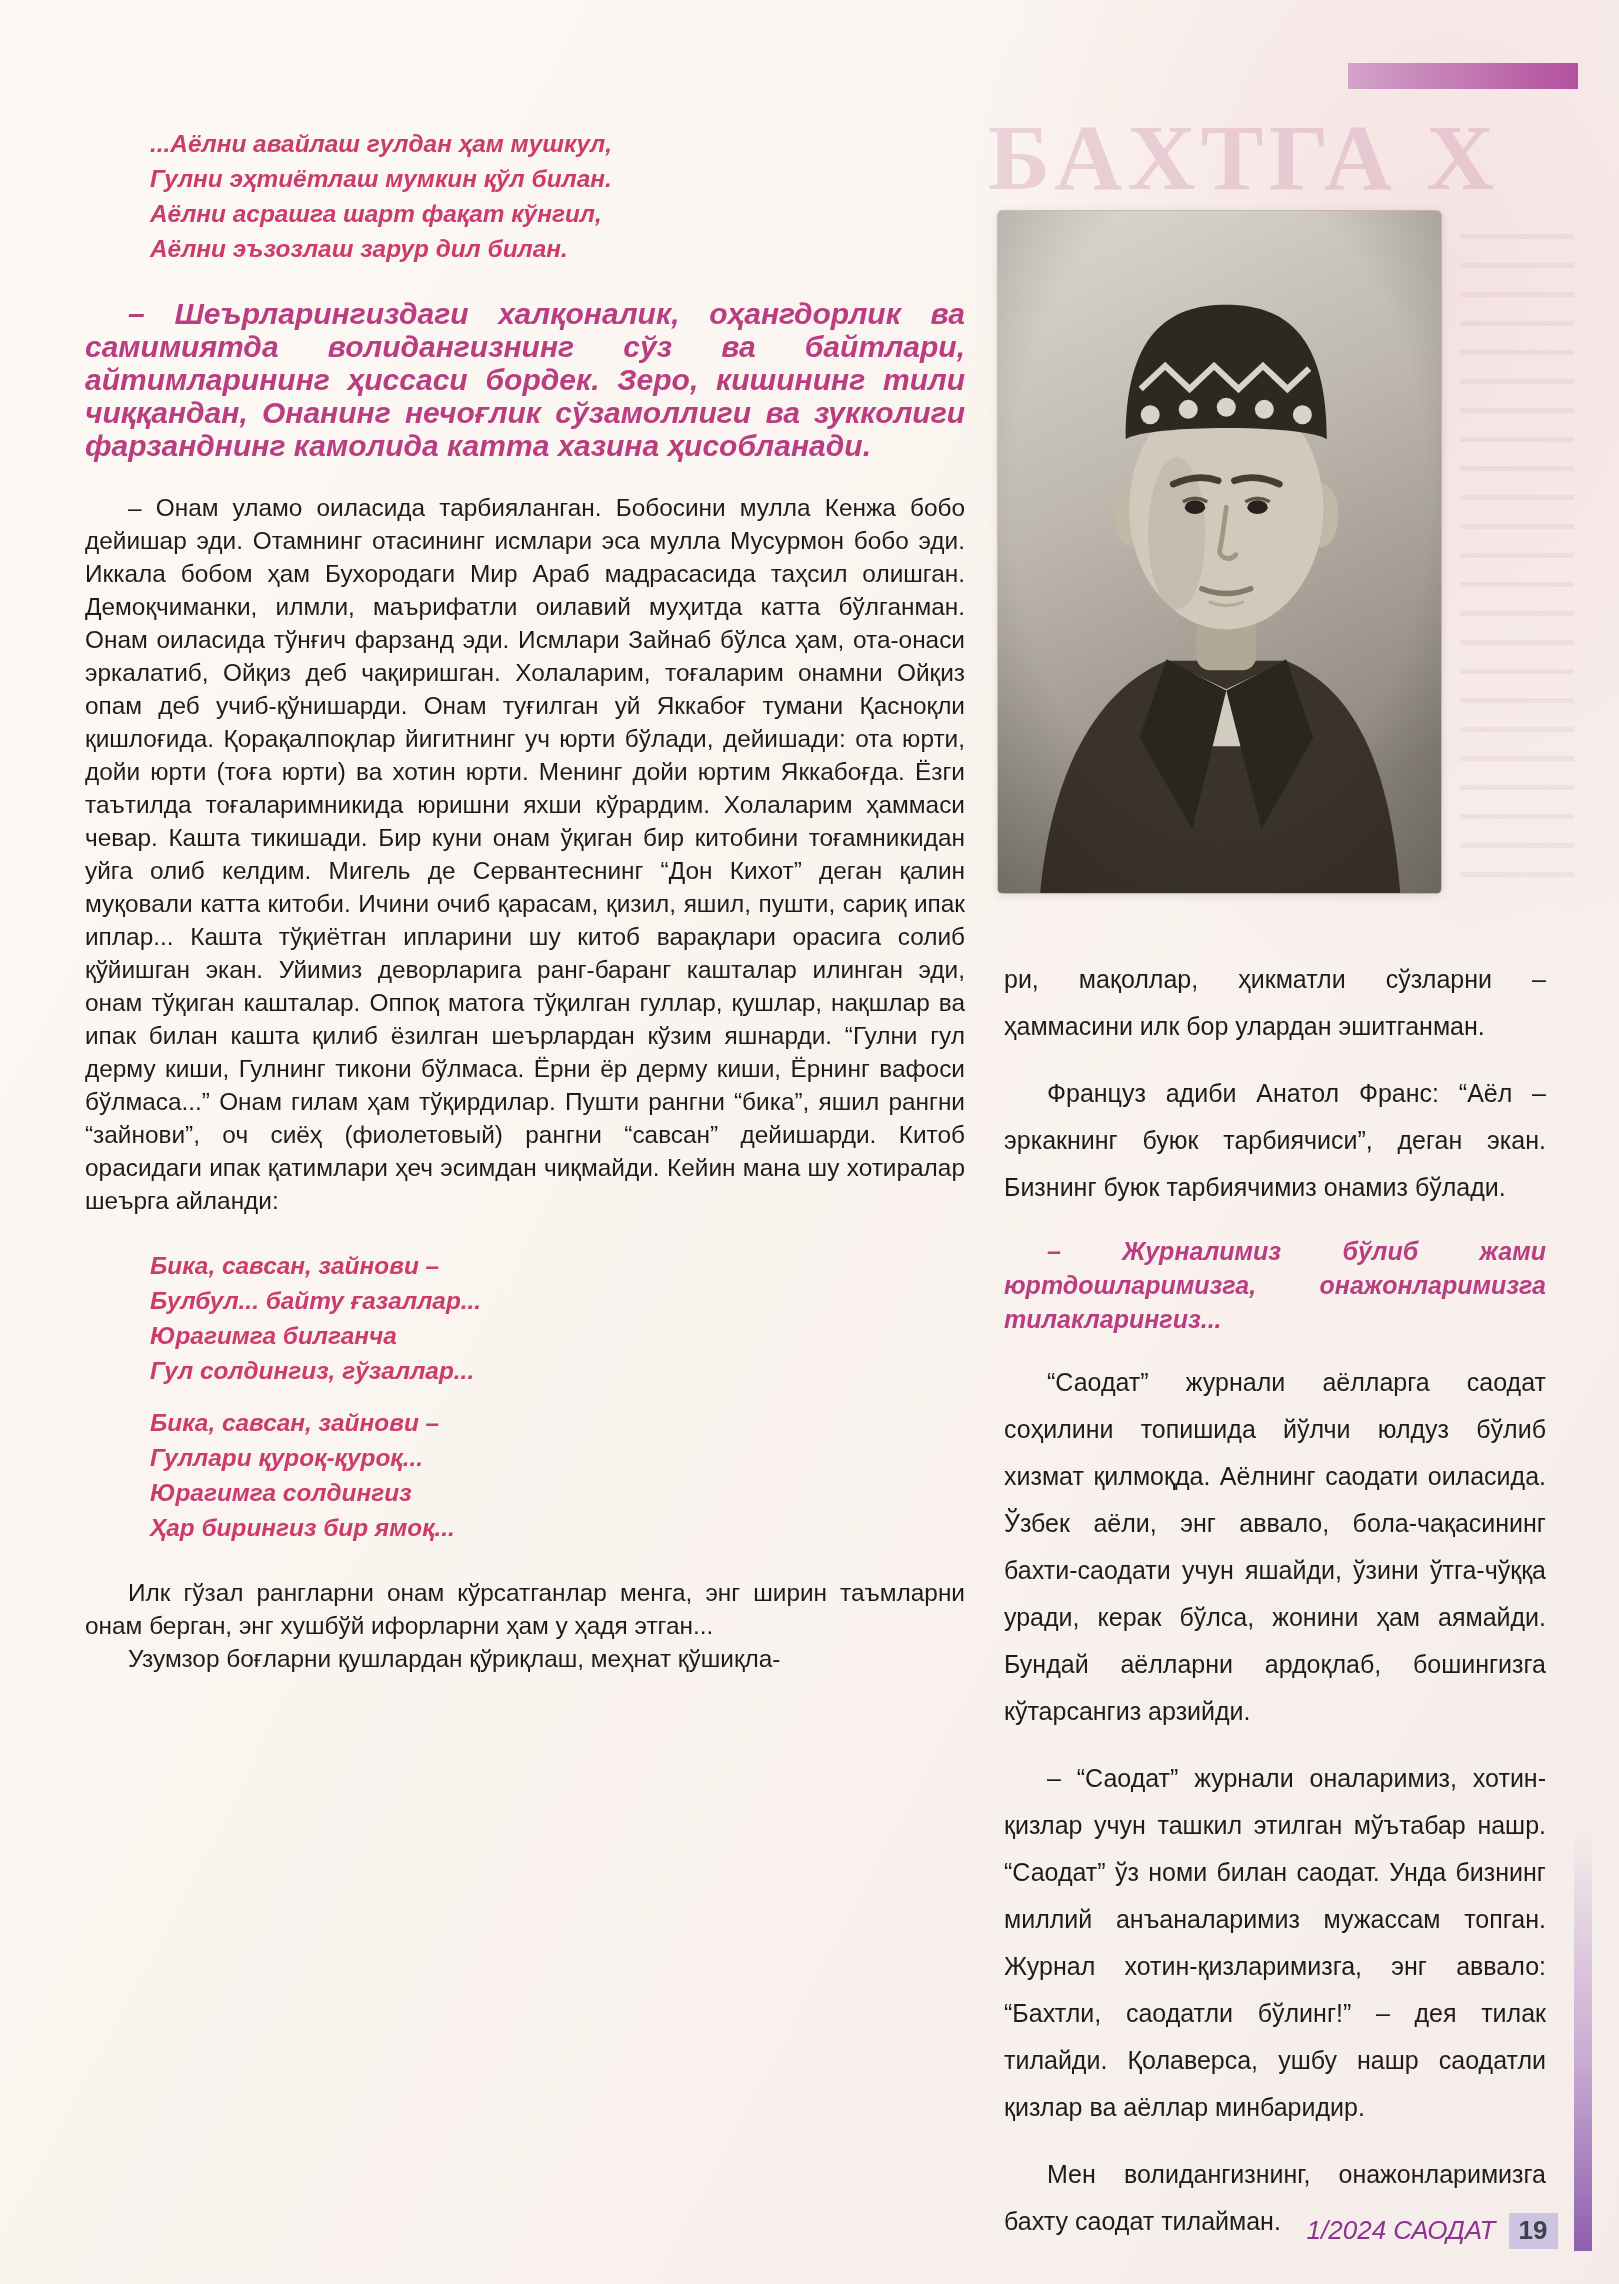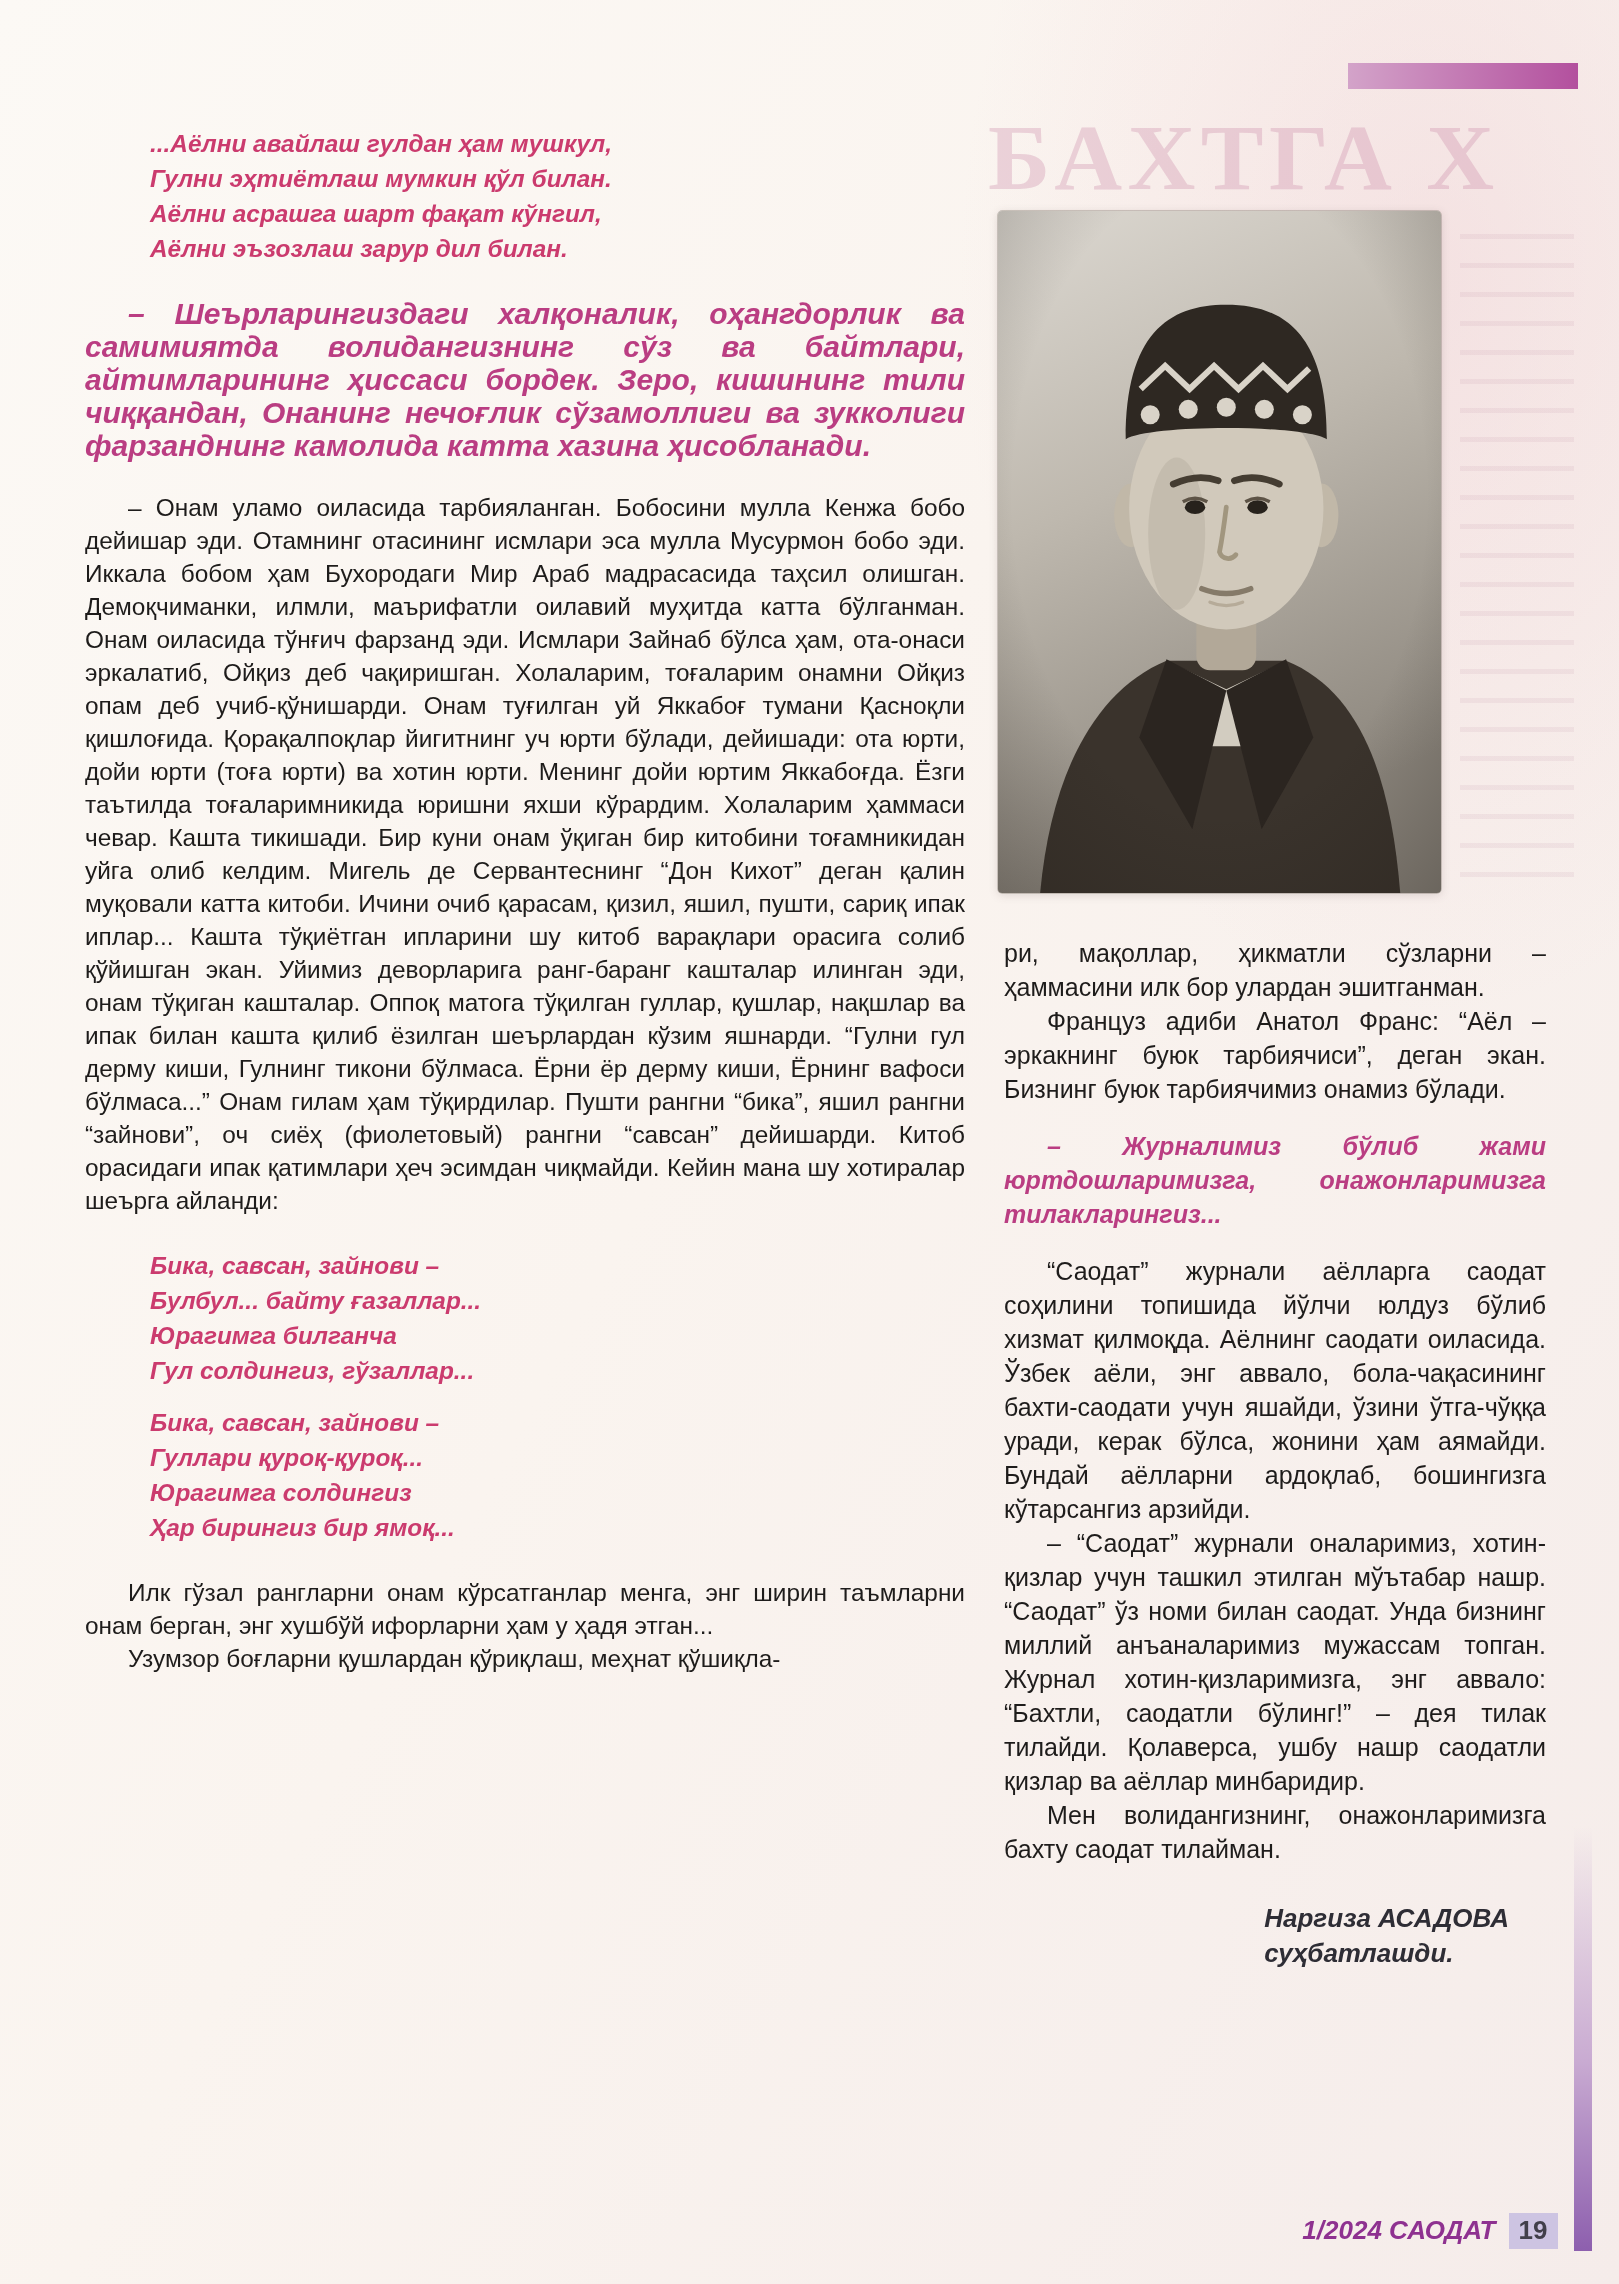--- a/index.html
+++ b/index.html
@@ -43,21 +43,21 @@
   }
   .photo-frame svg { display:block; }
 
   .col-left  { position:absolute; left:85px;  top:95px;  width:880px; }
   .col-right { position:absolute; left:1004px; top:936px; width:542px; }
 
   p.body {
     font-size:24.4px; line-height:33px; color:#1e1c1b;
     text-align:justify;
   }
-  .col-right p.body { font-size:25px; line-height:34px; }
+  .col-right p.body { font-size:25px; line-height:47px;margin-top:20px; }
   .indent { text-indent:43px; }
 
   .question {
     font-size:30px; line-height:33px;
     font-weight:bold; font-style:italic;
     color:var(--question-magenta,#ba3d82);
     text-indent:43px; text-align:justify;
     margin:28.5px 0;
   }
   .col-right .question { font-size:25px; line-height:34px; margin:23px 0; }
@@ -79,21 +79,21 @@
     font-weight:bold; font-style:italic;
     color:#2e2d35;
     white-space:pre-line;
   }
 
   .footer {
     position:absolute; right:62px; bottom:35px;
     display:flex; align-items:center; gap:13.6px;
   }
   .footer-issue {
-    font-size:26px; font-style:italic; font-weight:bold;
+    font-size:26px; font-style:italic; font-weight:normal;
     color:var(--footer-purple,#8e3190);
   }
   .footer-page {
     display:inline-block; min-width:49px; text-align:left;
     padding:2.7px 9.5px;
     background:var(--page-box-bg,#cdc4e2);
     color:var(--page-box-text,#413f4a);
     font-size:26px; font-weight:bold;
   }
   .side-strip {

